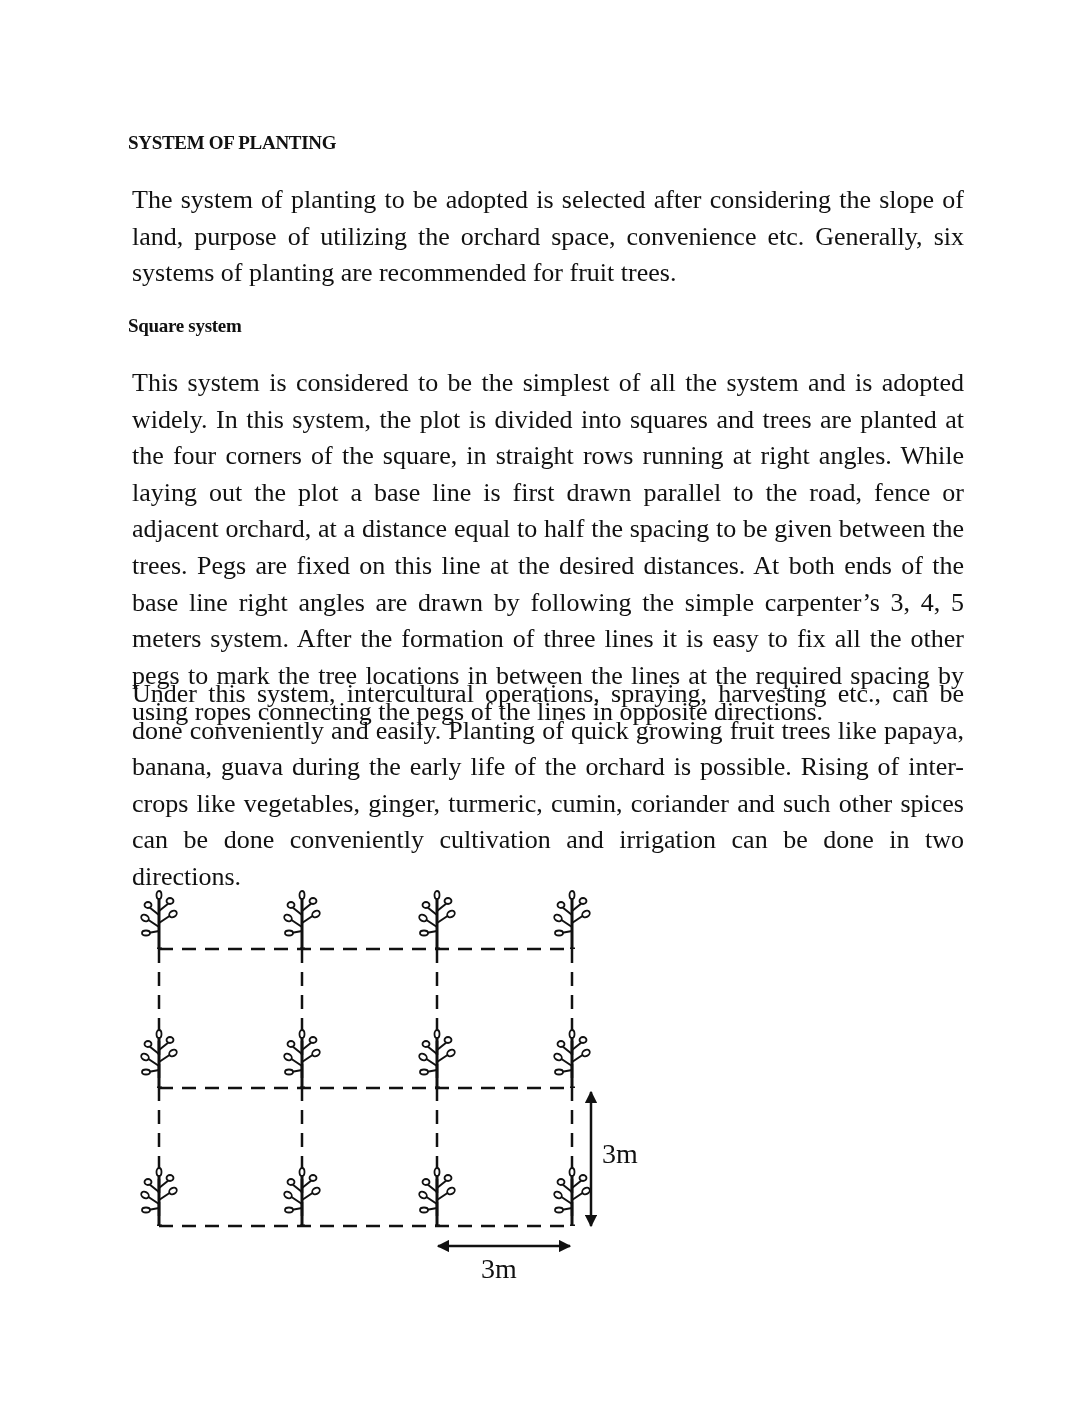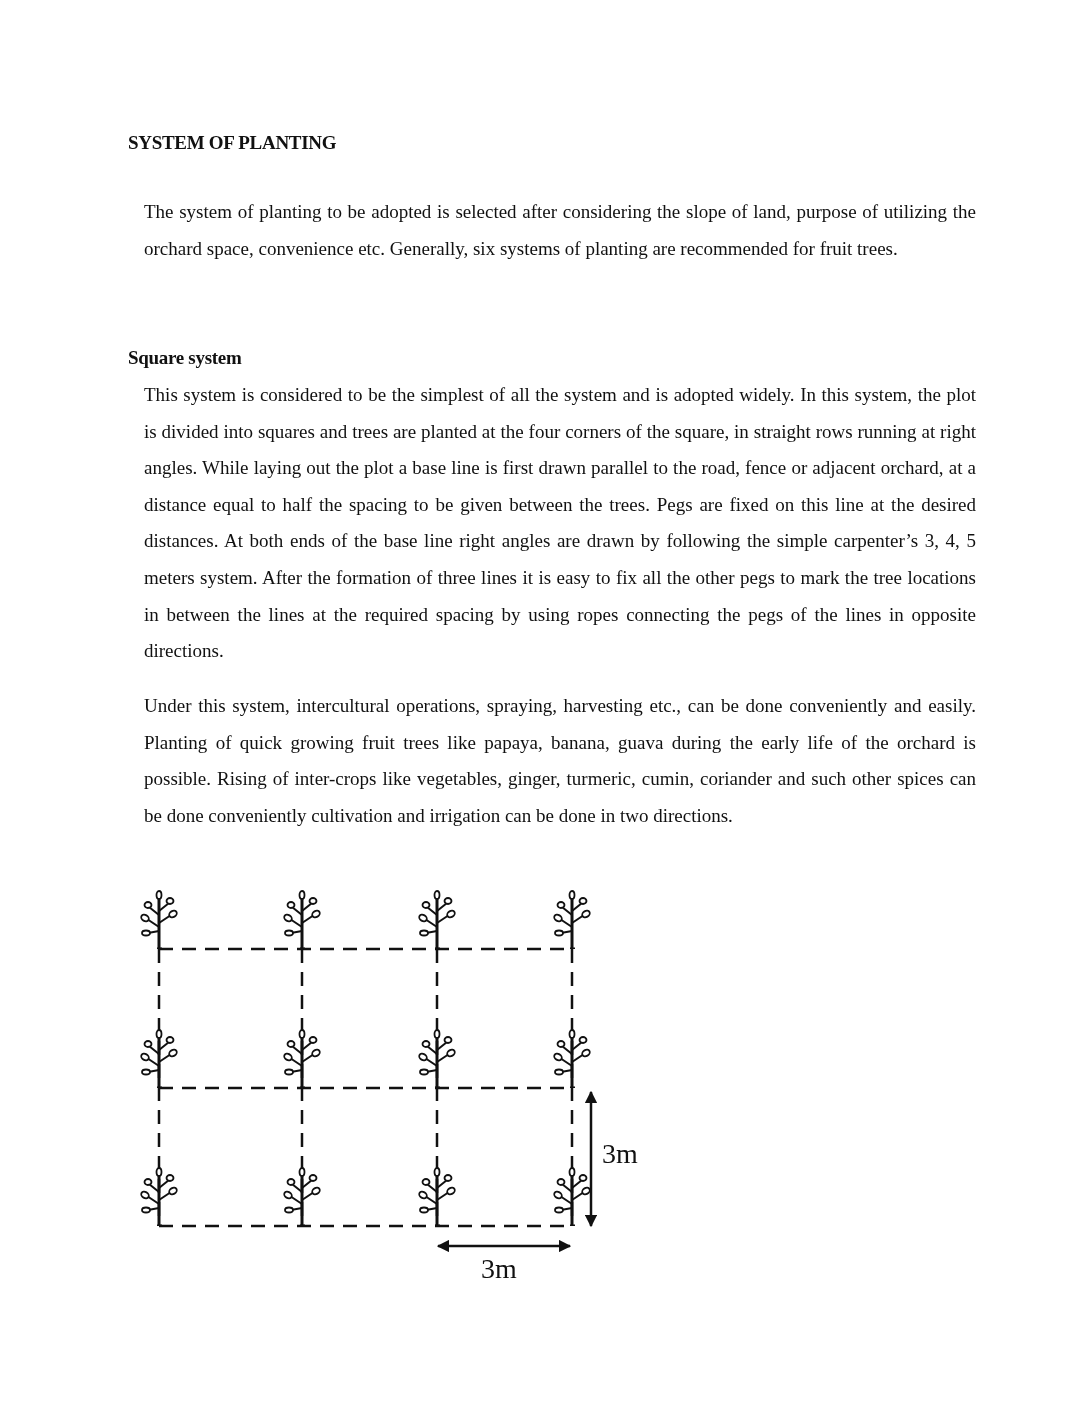--- a/index.html
+++ b/index.html
@@ -27,24 +27,24 @@
       font-weight: bold;
       font-size: 19px;
       line-height: 24px;
       margin: 0;
       letter-spacing: -0.3px;
     }
     .para {
       position: absolute;
       left: 128px;
       width: 832px;
-      font-size: 19px;
+      font-size: 26px;
       line-height: 36.6px;
       text-align: justify;
-      margin: 16px;
+      margin: 4px;
     }
     .diagram {
       position: absolute;
       left: 124px;
       top: 880px;
       width: 560px;
       height: 420px;
     }
     .diagram svg { display: block; }
     .dim-label {
@@ -55,21 +55,21 @@
   </style>
 </head>
 <body>
 
 <div class="page">
 
   <h2 class="heading" style="top:131px;">SYSTEM OF PLANTING</h2>
 
   <p class="para" style="top:178px;">The system of planting to be adopted is selected after considering the slope of land, purpose of utilizing the orchard space, convenience etc. Generally, six systems of planting are recommended for fruit trees.</p>
 
-  <h3 class="heading" style="top:314px;margin-top:32px;">Square system</h3>
+  <h3 class="heading" style="top:314px;">Square system</h3>
 
   <p class="para" style="top:361px;">This system is considered to be the simplest of all the system and is adopted widely. In this system, the plot is divided into squares and trees are planted at the four corners of the square, in straight rows running at right angles. While laying out the plot a base line is first drawn parallel to the road, fence or adjacent orchard, at a distance equal to half the spacing to be given between the trees. Pegs are fixed on this line at the desired distances. At both ends of the base line right angles are drawn by following the simple carpenter’s 3, 4, 5 meters system. After the formation of three lines it is easy to fix all the other pegs to mark the tree locations in between the lines at the required spacing by using ropes connecting the pegs of the lines in opposite directions.</p>
 
   <p class="para" style="top:672px;">Under this system, intercultural operations, spraying, harvesting etc., can be done conveniently and easily. Planting of quick growing fruit trees like papaya, banana, guava during the early life of the orchard is possible. Rising of inter-crops like vegetables, ginger, turmeric, cumin, coriander and such other spices can be done conveniently cultivation and irrigation can be done in two directions.</p>
 
   <div class="diagram">
     <svg id="diagram-svg" width="560" height="420" viewBox="0 0 560 420">
       <defs>
         <marker id="arrow" viewBox="0 0 10 10" refX="9" refY="5" markerWidth="5" markerHeight="5" orient="auto-start-reverse">
           <path d="M0,0 L10,5 L0,10 z" fill="#111"></path>

